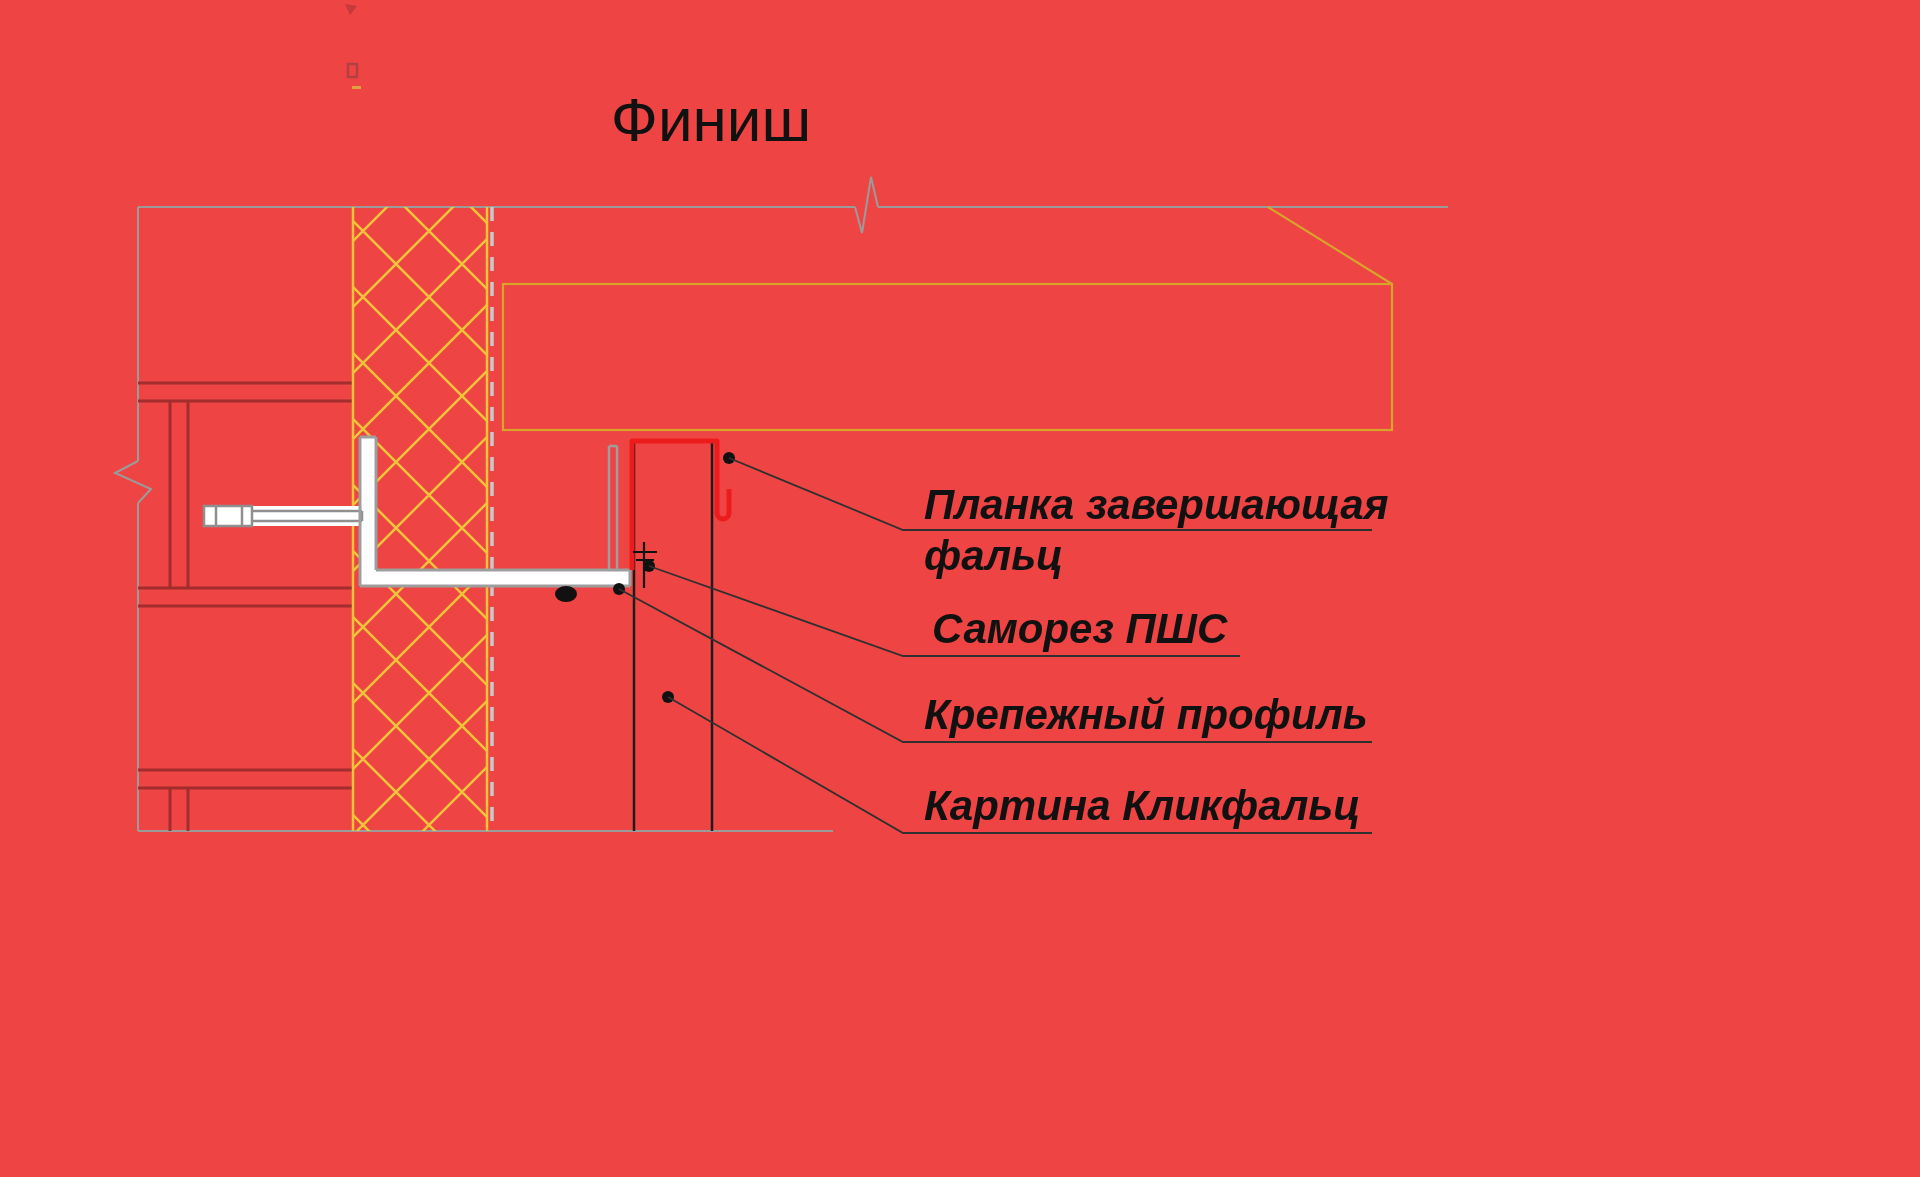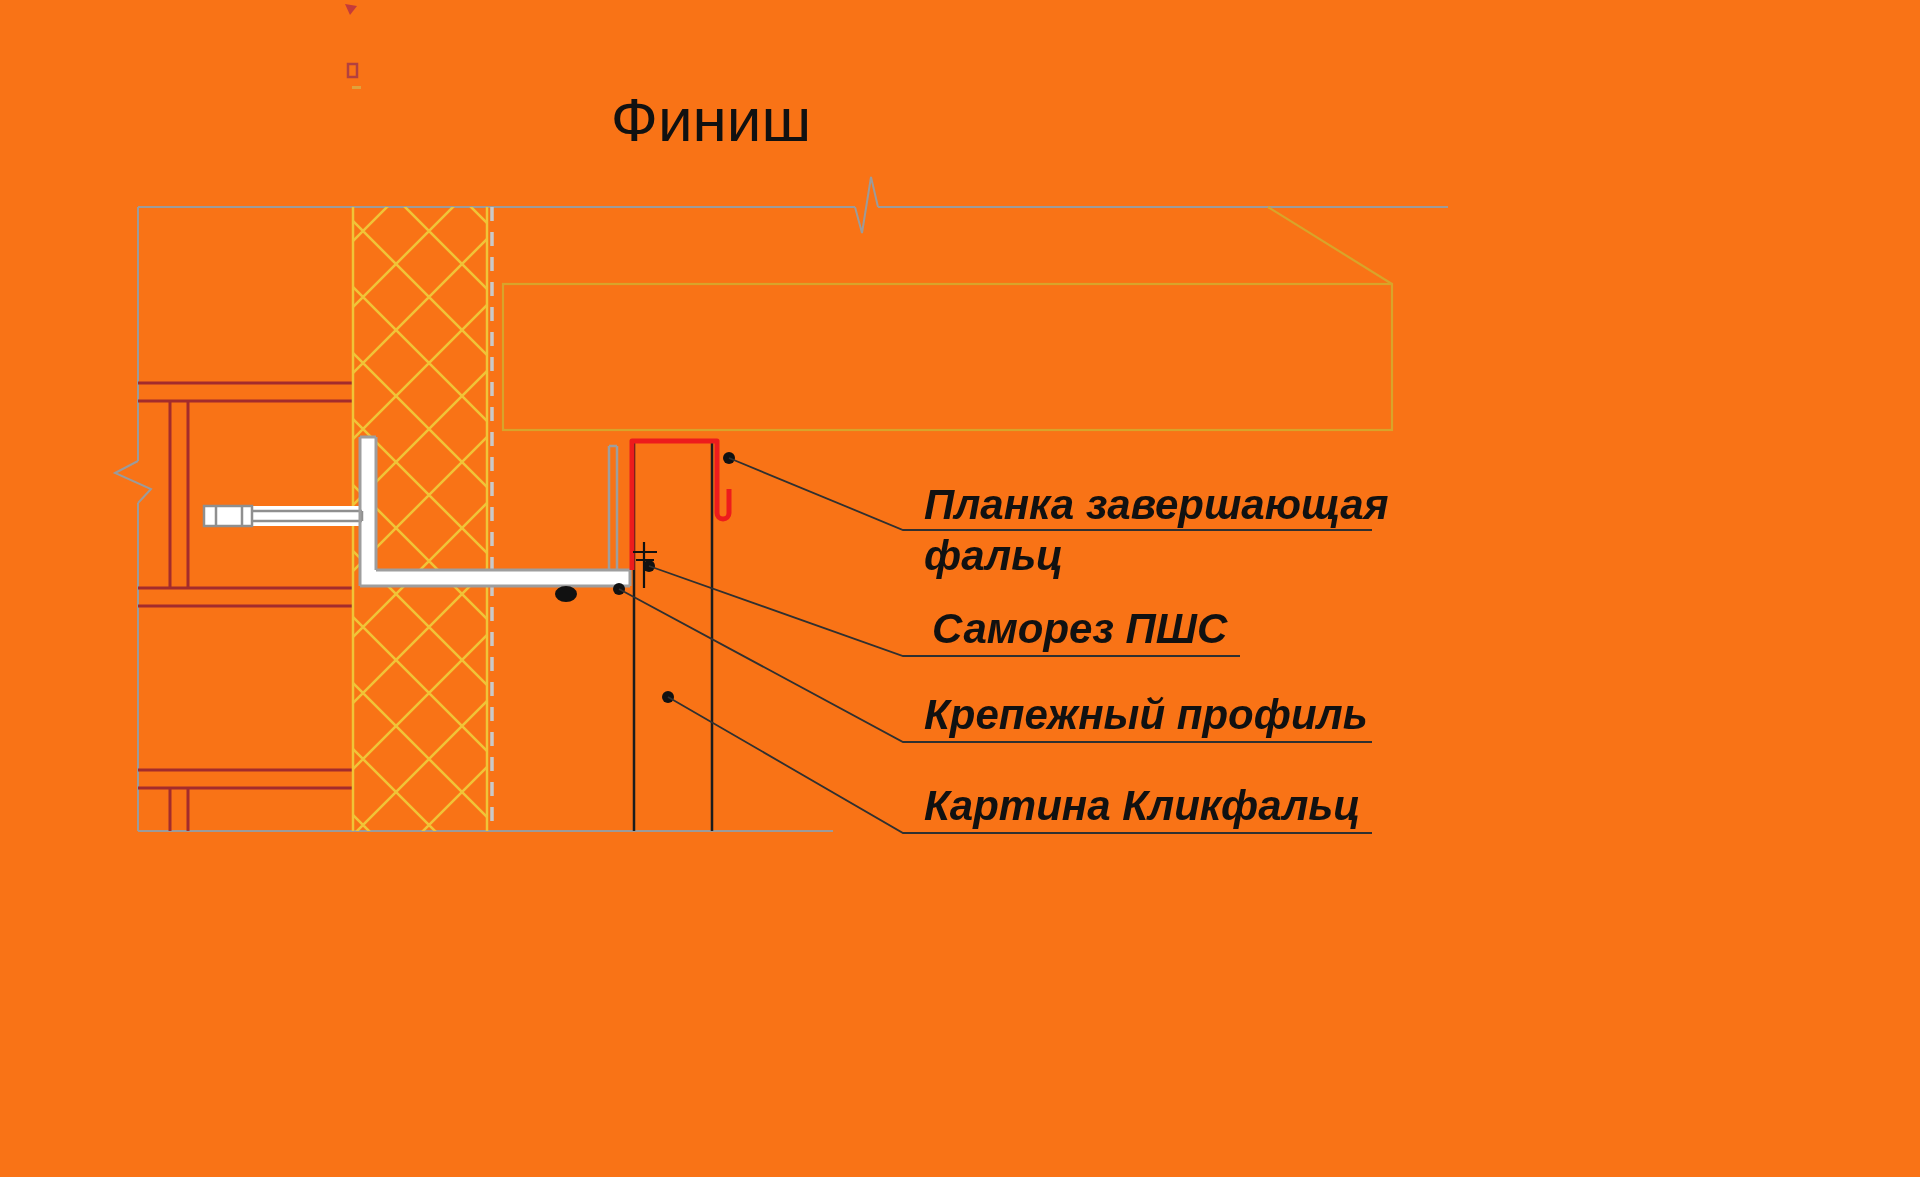--- a/index.html
+++ b/index.html
@@ -1,19 +1,19 @@
 <!DOCTYPE html>
 <html><head>
 <meta charset="utf-8">
 <style>
   html,body{margin:0;padding:0;background:#ffffff;}
   .canvas{
     position:relative;
     width:1920px;height:1177px;
-    background:#f97316;
+    background:#ef4444;
     font-family:"Liberation Sans", sans-serif;
     overflow:hidden;
   }
   svg{display:block;}
   .ttl{font:400 62px "Liberation Sans", sans-serif;}
   .lbl text{font:italic 700 42px "Liberation Sans", sans-serif;}
 </style>
 </head>
 <body>
 

